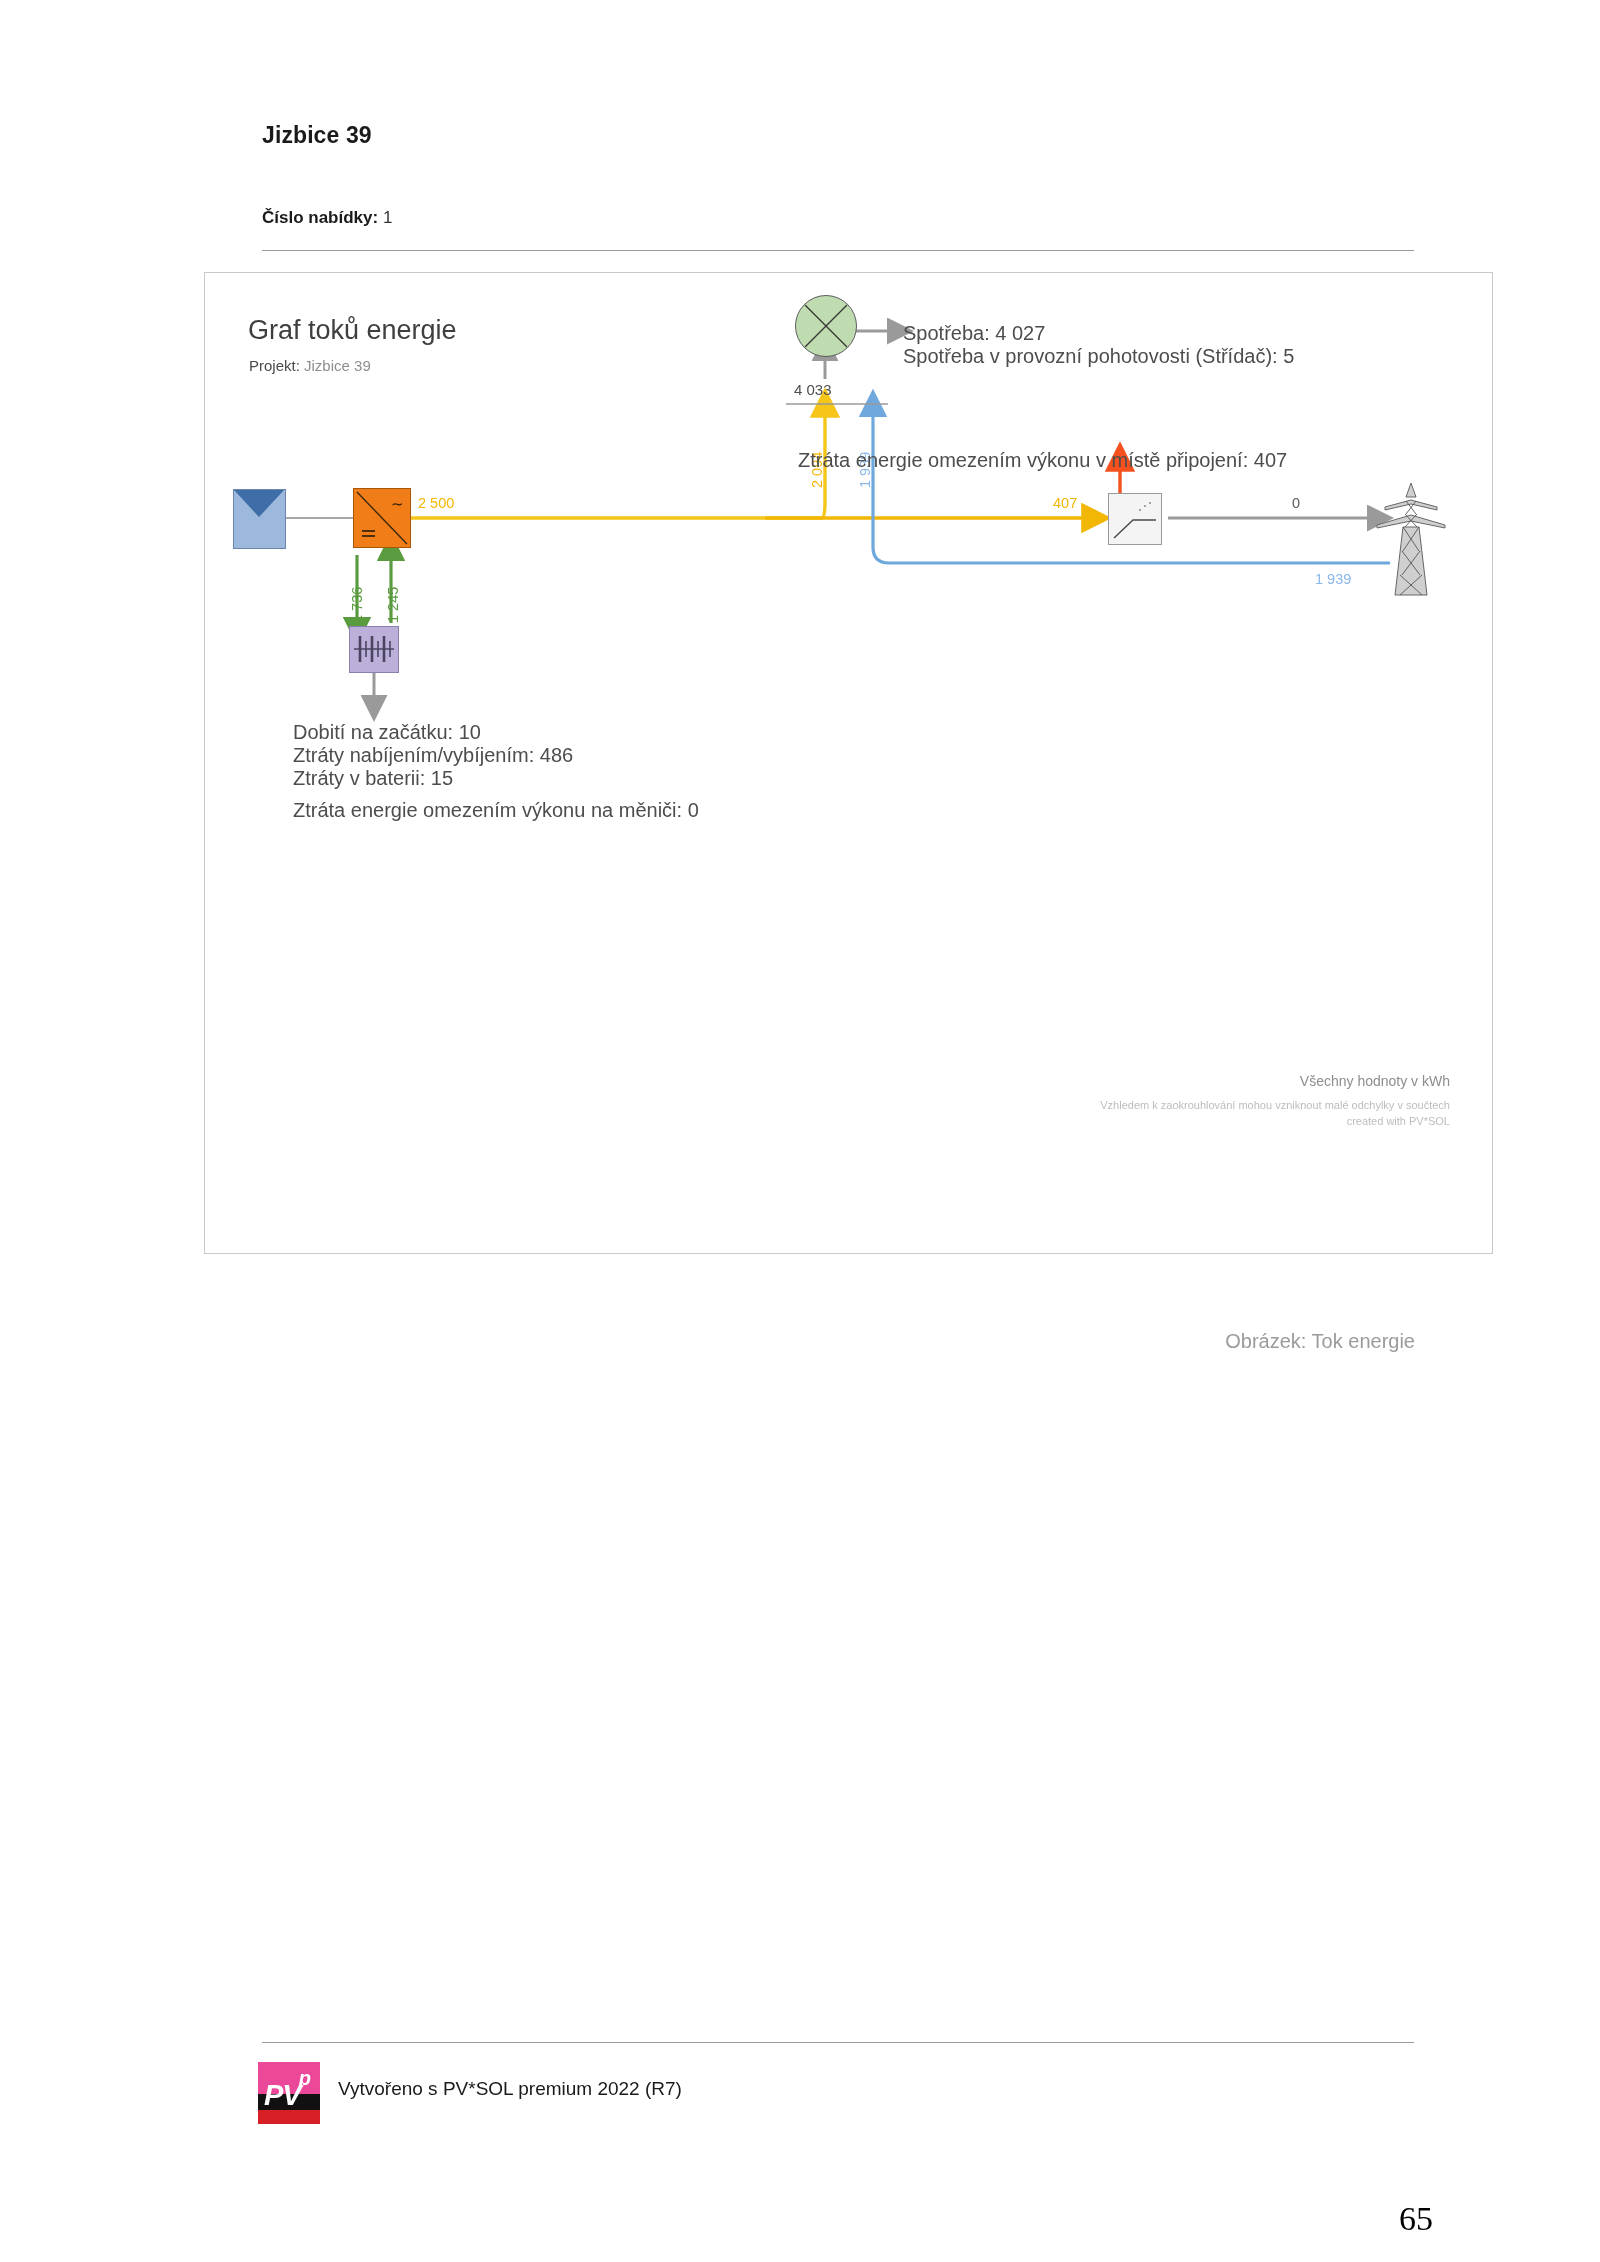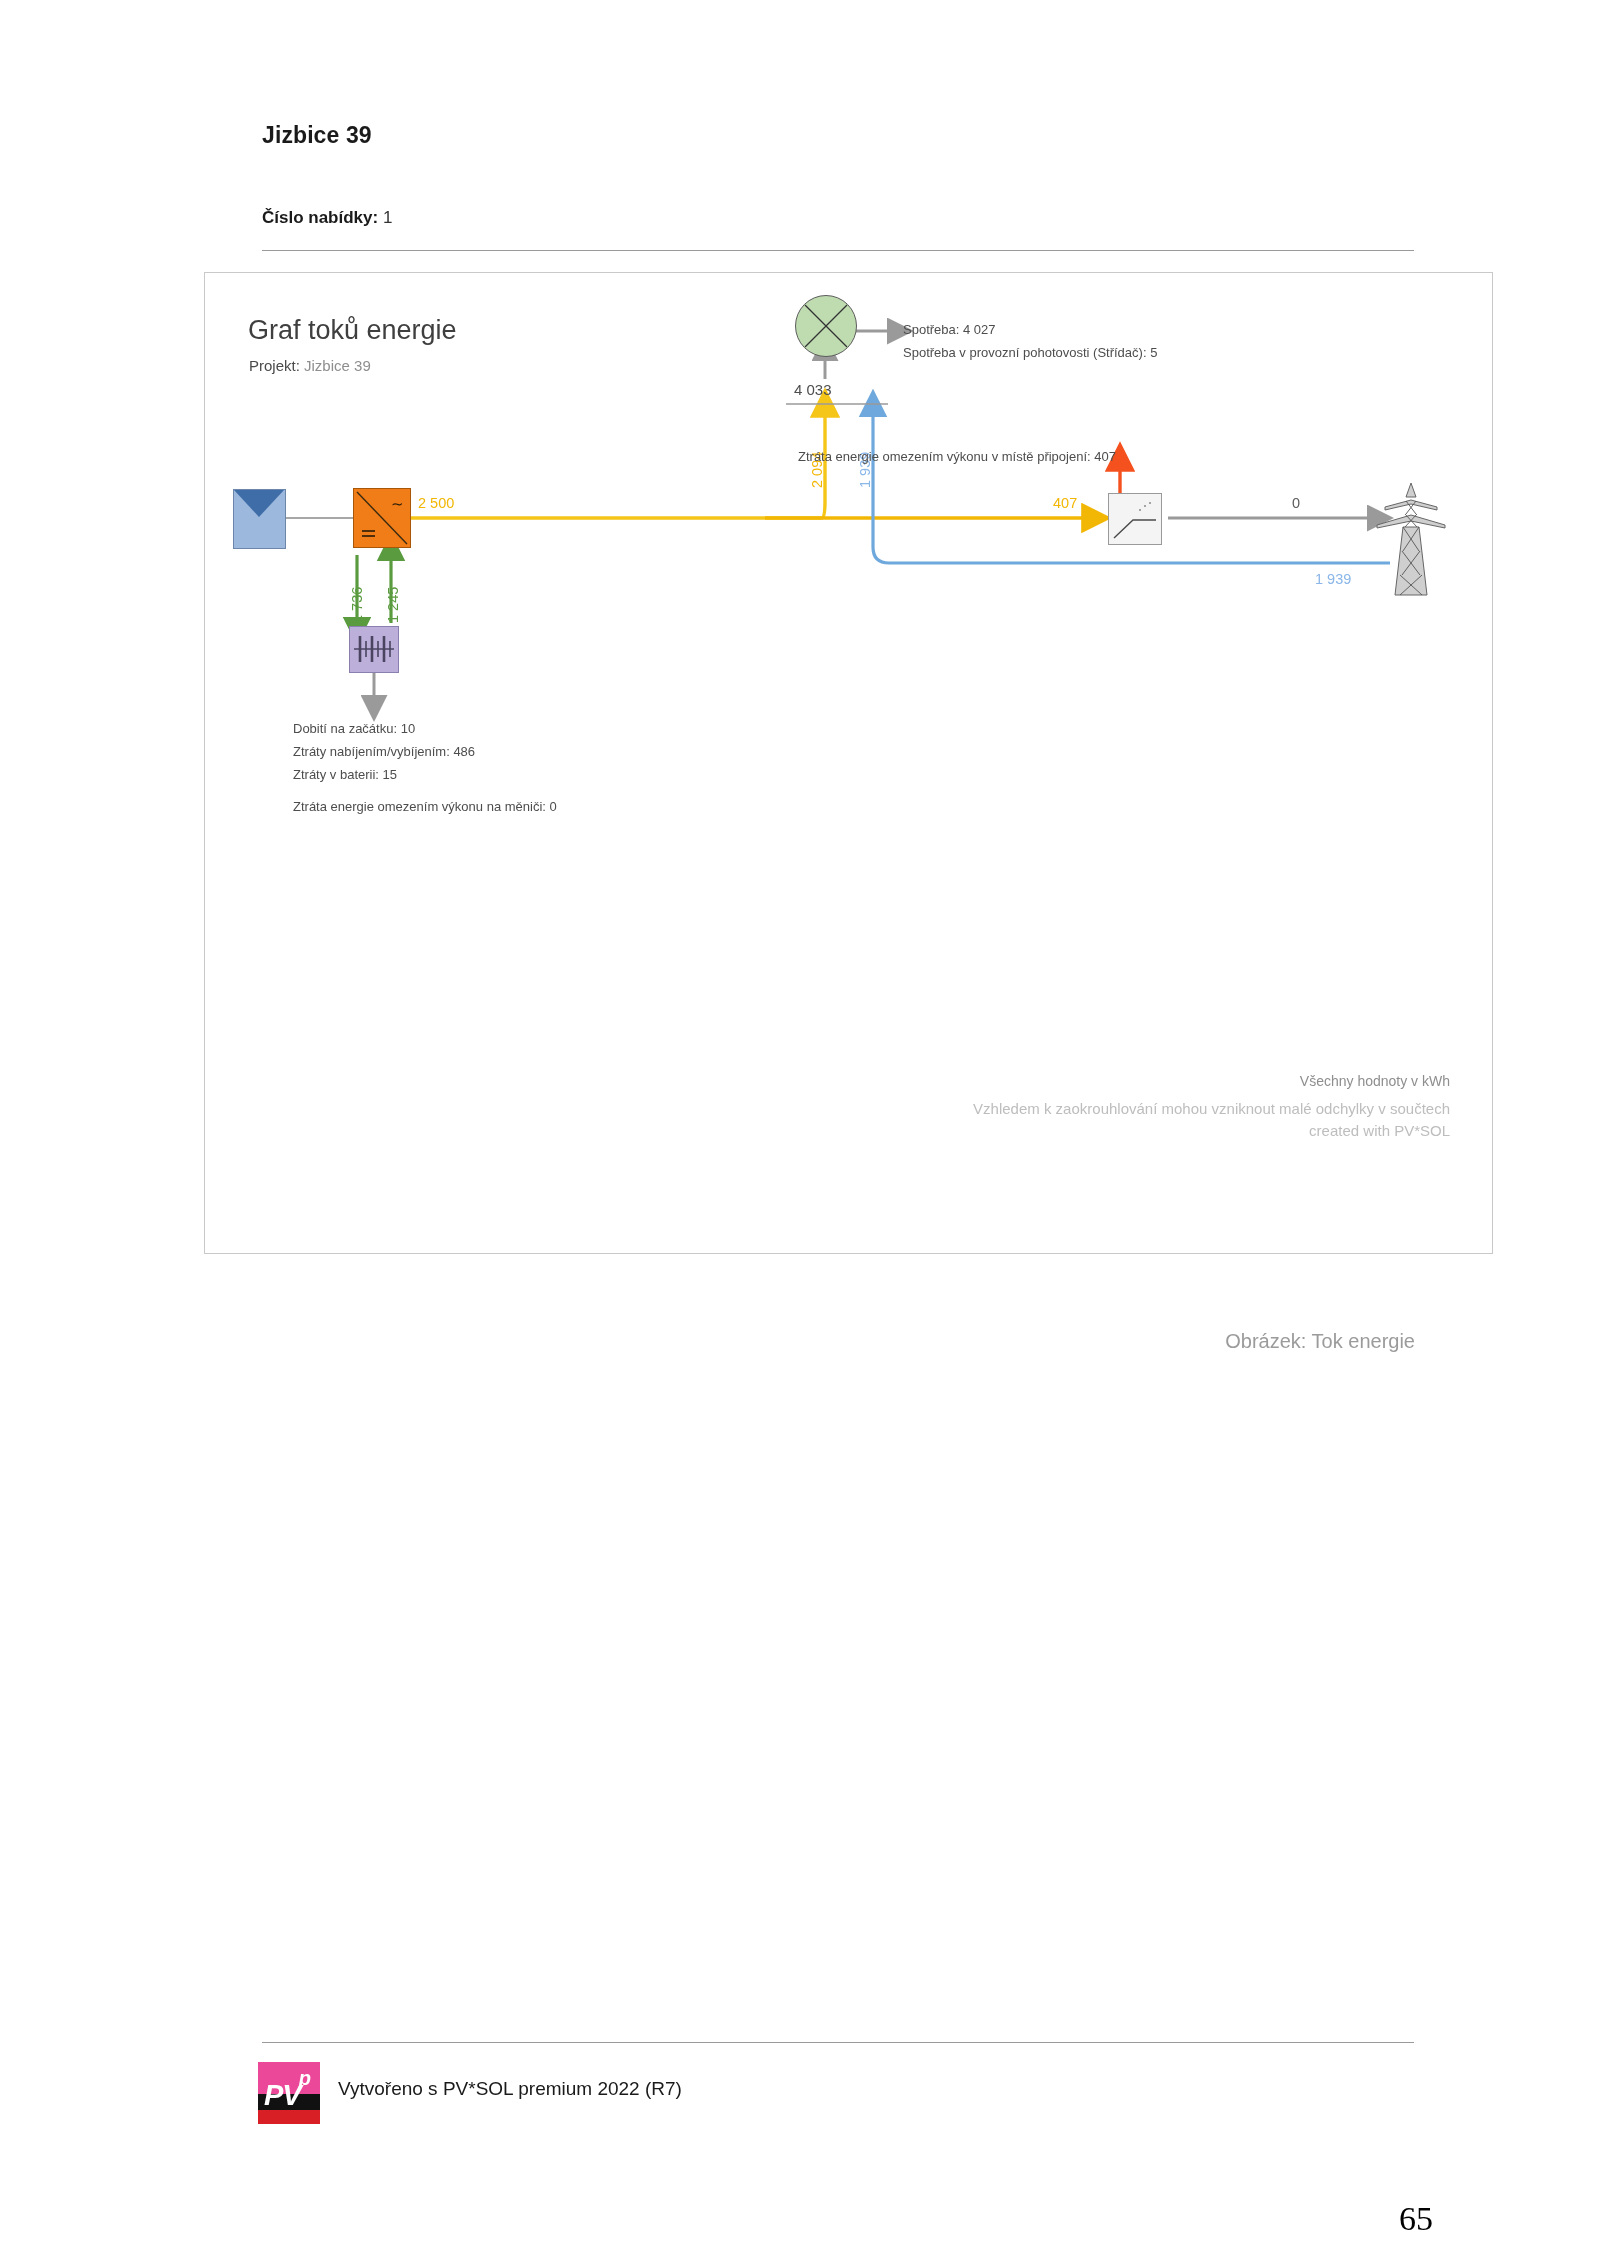--- a/index.html
+++ b/index.html
@@ -41,28 +41,28 @@
 
   
   #diagram{position:absolute;left:0;top:0;width:1287px;height:980px;}
   svg.flow{position:absolute;left:0;top:0;width:1287px;height:980px;overflow:visible;}
 
   .lbl{position:absolute;white-space:nowrap;}
   .lbl-grey{color:#5c5c5c;font-size:14.5px;}
   .lbl-yellow{color:#f2b705;font-size:14.5px;}
   .lbl-blue{color:#8ab6e8;font-size:14.5px;}
   .lbl-green{color:#5a9b3f;font-size:14.5px;}
-  .lbl-dark{color:#4d4d4d;font-size:13px;}
+  .lbl-dark{color:#4d4d4d;font-size:20px;}
   .rot{transform-origin:0 0;transform:rotate(-90deg);}
 
   #footnote-main{
     position:absolute;right:42px;top:800px;font-size:14px;color:#8e8e8e;text-align:right;
   }
   #footnote-sub{
-    position:absolute;right:42px;top:825px;font-size:15px;color:#bdbdbd;text-align:right;line-height:1.45;
+    position:absolute;right:42px;top:825px;font-size:11px;color:#bdbdbd;text-align:right;line-height:1.45;
   }
 
   
   #figure-caption{
     position:absolute;left:0;top:1330px;width:1415px;text-align:right;
     font-size:20px;color:#9b9b9b;
   }
 
   
   #footer-rule{position:absolute;left:262px;top:2042px;width:1152px;height:1px;background:#9a9a9a;}

